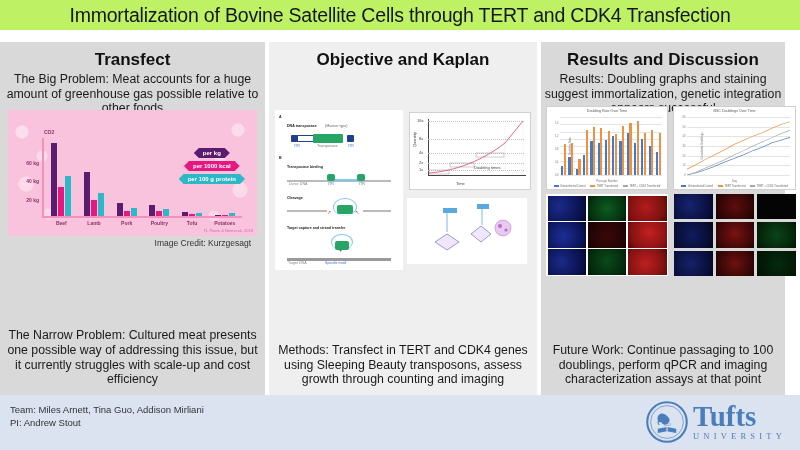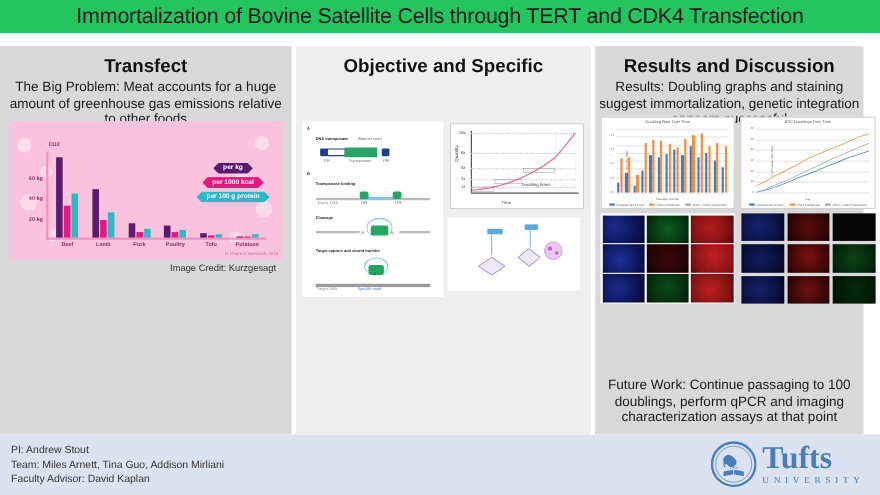--- a/index.html
+++ b/index.html
@@ -7,21 +7,21 @@
     width: 800px; height: 450px;
     font-family: "Liberation Sans", sans-serif;
     background: #ffffff;
     overflow: hidden;
   }
   .poster { position: relative; width: 800px; height: 450px; background:#fff; }
 
   
   .title-bar {
     position:absolute; left:0; top:0; width:800px; height:30px;
-    background:#22c55e;
+    background:#bef264;
     display:flex; align-items:center; justify-content:center;
   }
   .title-bar .title-text {
     font-size:19.5px; color:#14171c; letter-spacing:-0.2px; white-space:nowrap;
   }
 
   
   .columns {
     position:absolute; left:0; top:42px; width:800px; height:353px;
     display:flex; gap:4px; background:#ffffff;
@@ -191,21 +191,21 @@
 <div class="poster">
 
   <div class="title-bar">
     <div class="title-text">Immortalization of Bovine Satellite Cells through TERT and CDK4 Transfection</div>
   </div>
 
   <div class="columns">
 
     <div class="col c1">
       <div class="col-head">Transfect</div>
-      <div class="col-lead">The Big Problem: Meat accounts for a huge amount of greenhouse gas emissions relative to other foods</div>
+      <div class="col-lead">The Big Problem: Meat accounts for a huge amount of greenhouse gas possible relative to other foods</div>
 
       <div class="ghg-wrap">
         <div class="ghg-card">
           <div class="ghg-deco"></div>
 
           <div class="ghg-plot">
             <div class="co2-lab">CO2</div>
             <div class="ghg-axis-y"></div>
             <div class="ghg-axis-x"></div>
             <div class="y-lab" style="top:77%">20 kg</div>
@@ -258,24 +258,25 @@
           <div class="legend-stack">
             <div class="lg l1">per kg</div>
             <div class="lg l2">per 1000 kcal</div>
             <div class="lg l3">per 100 g protein</div>
           </div>
           <div class="ghg-src">R. Poore &amp; Nemecek, 2018</div>
         </div>
         <div class="img-credit">Image Credit: Kurzgesagt</div>
       </div>
 
+      <div class="col-foot">The Narrow Problem: Cultured meat presents one possible way of addressing this issue, but it currently struggles with scale-up and cost efficiency</div>
     </div>
 
     <div class="col c2">
-      <div class="col-head">Objective and Specific</div>
+      <div class="col-head">Objective and Kaplan</div>
 
       <div class="mid-figs">
 
         <div class="diagram">
           <div class="dg-t" style="left:4px; top:5px;">A</div>
           <div class="dg-t" style="left:12px; top:14px;">DNA transposase</div>
           <div class="dg-s" style="left:50px; top:14px;">(Mariner type)</div>
 
           <div class="dg-box wht" style="left:22px; top:25px; width:30px; height:7px;"></div>
           <div class="dg-box" style="left:38px; top:24px; width:30px; height:9px;"></div>
@@ -348,20 +349,21 @@
             <circle cx="93" cy="28" r="2" fill="#b86cc9"></circle>
             <circle cx="99" cy="32" r="1.6" fill="#b86cc9"></circle>
             <rect x="36" y="10" width="14" height="5" fill="#5aa8e0"></rect>
             <rect x="70" y="6" width="12" height="5" fill="#5aa8e0"></rect>
             <line x1="40" y1="15" x2="40" y2="34" stroke="#5aa8e0" stroke-width="0.8"></line>
             <line x1="75" y1="11" x2="75" y2="27" stroke="#5aa8e0" stroke-width="0.8"></line>
           </svg>
         </div>
       </div>
 
+      <div class="col-foot">Methods: Transfect in TERT and CDK4 genes using Sleeping Beauty transposons, assess growth through counting and imaging</div>
     </div>
 
     <div class="col c3">
       <div class="col-head">Results and Discussion</div>
       <div class="col-lead">Results: Doubling graphs and staining suggest immortalization, genetic integration appears successful</div>
 
       <div class="res-charts">
 
         <div class="rchart left">
           <div class="rc-title">Doubling Rate Over Time</div>
@@ -505,23 +507,22 @@
           <div class="cellimg" style="background:radial-gradient(circle at 55% 50%, #052a0c 0%, #021606 80%, #010a03 100%);"></div>
         </div>
       </div>
 
       <div class="col-foot">Future Work: Continue passaging to 100 doublings, perform qPCR and imaging characterization assays at that point</div>
     </div>
   </div>
 
   <div class="footer">
     <div class="footer-text">
+      <div>Team: Miles Arnett, Tina Guo, Addison Mirliani</div>
       <div>PI: Andrew Stout</div>
-      <div>Team: Miles Arnett, Tina Guo, Addison Mirliani</div>
-      <div>Faculty Advisor: David Kaplan</div>
     </div>
     <div class="tufts-logo">
       <svg class="seal" viewBox="0 0 100 100">
         <circle cx="50" cy="50" r="47" fill="none" stroke="#4a7ebb" stroke-width="5"></circle>
         <circle cx="50" cy="50" r="39" fill="none" stroke="#4a7ebb" stroke-width="1.5"></circle>
         <path d="M36,30 C30,32 26,38 28,45 C29,50 33,52 36,50 C38,55 44,58 50,55 C56,52 58,45 54,40 C50,34 42,28 36,30 Z" fill="#4a7ebb"></path>
         <path d="M31,44 C28,48 28,54 31,56" fill="none" stroke="#4a7ebb" stroke-width="2.5" stroke-linecap="round"></path>
         <path d="M28,66 L50,62 L72,66 L72,76 L50,72 L28,76 Z" fill="#4a7ebb"></path>
         <line x1="50" y1="62" x2="50" y2="72" stroke="#ffffff" stroke-width="2"></line>
         <text x="50" y="60" font-family="Liberation Serif, serif" font-size="9" fill="#4a7ebb" text-anchor="middle">1852</text>

